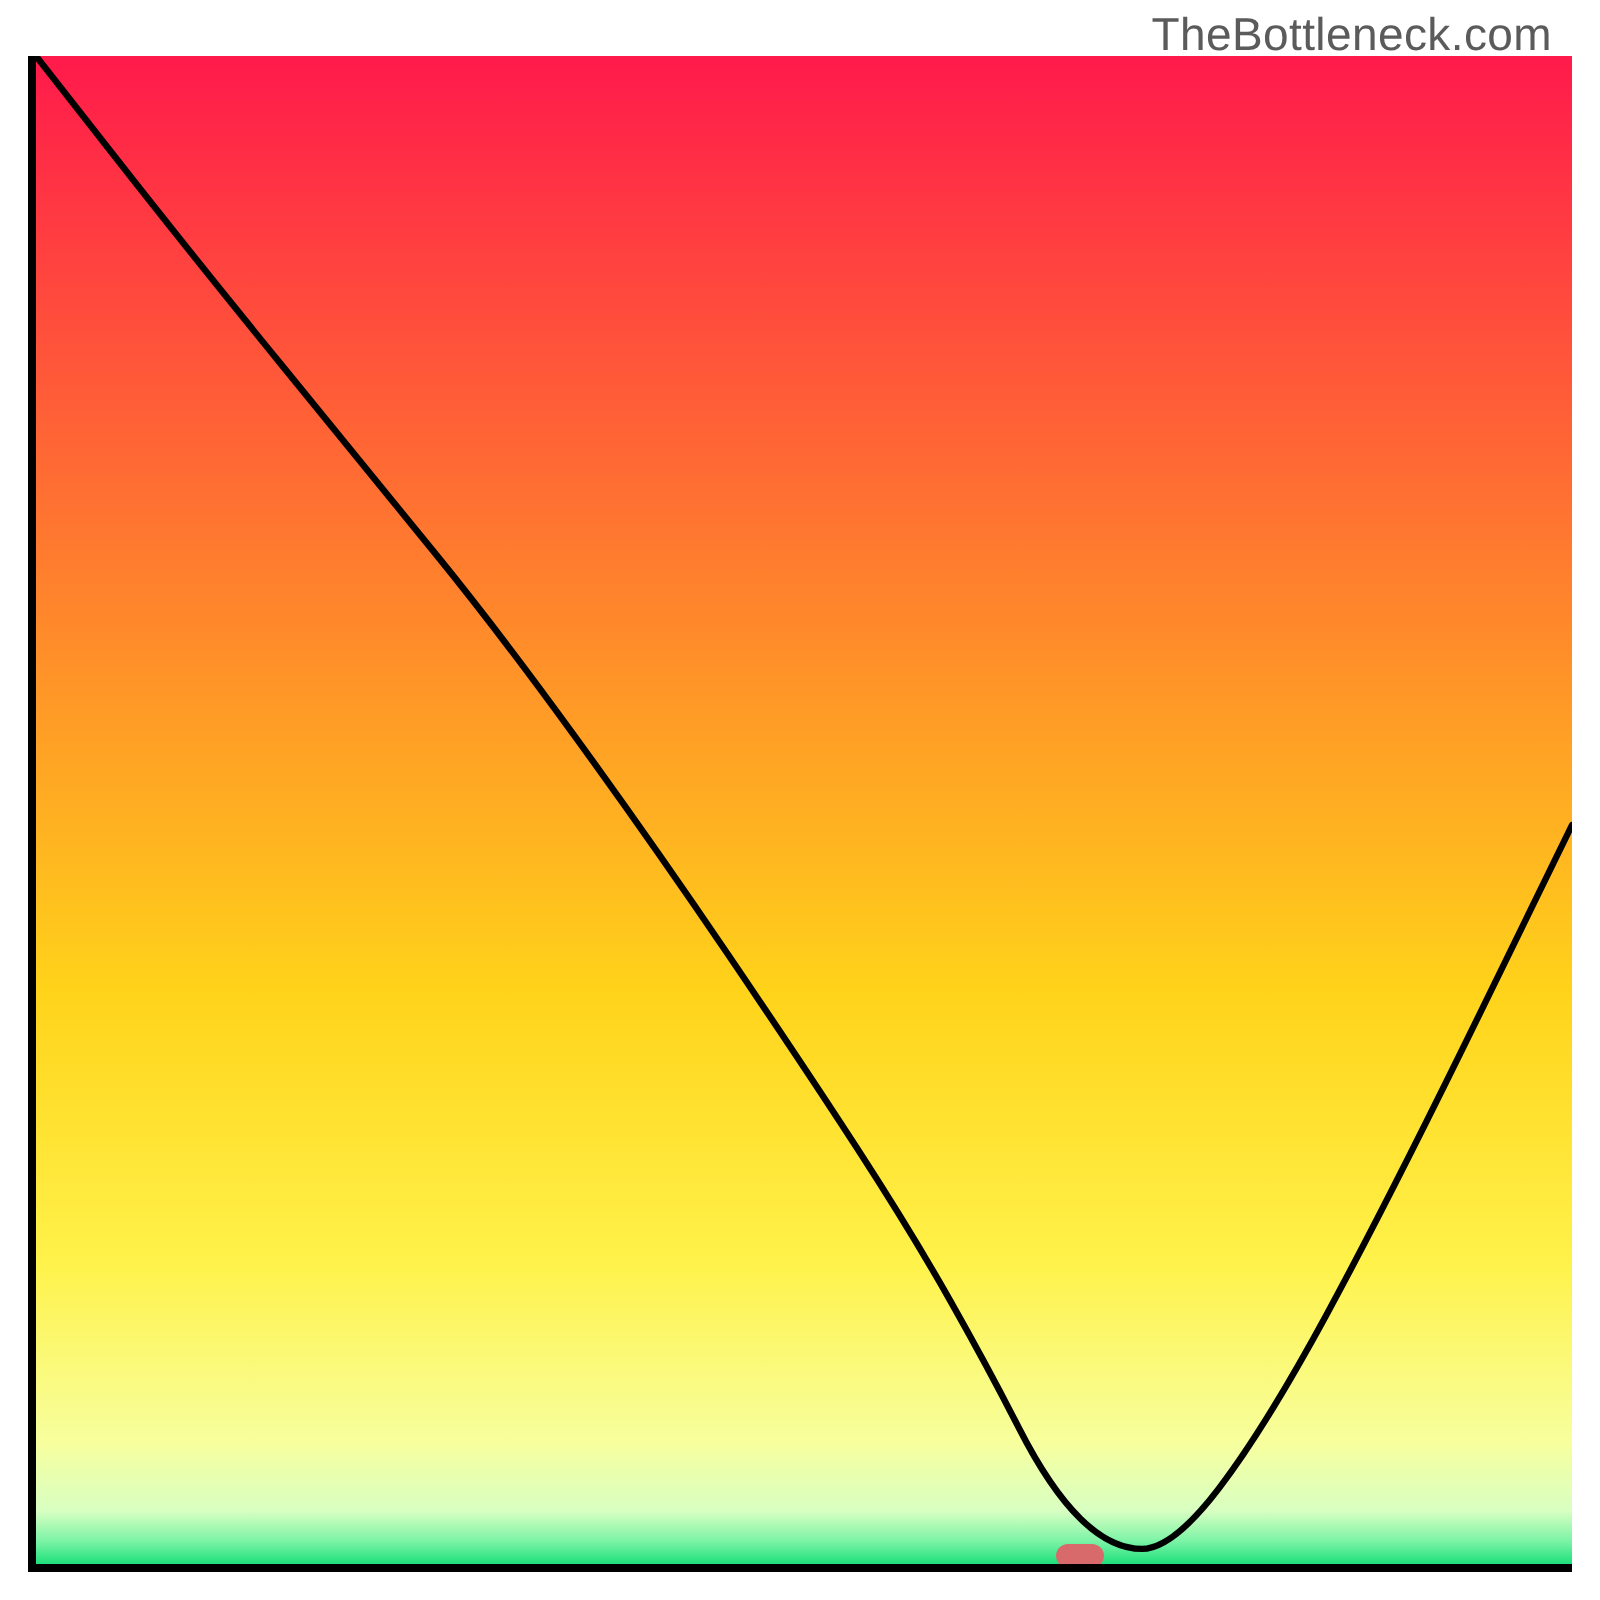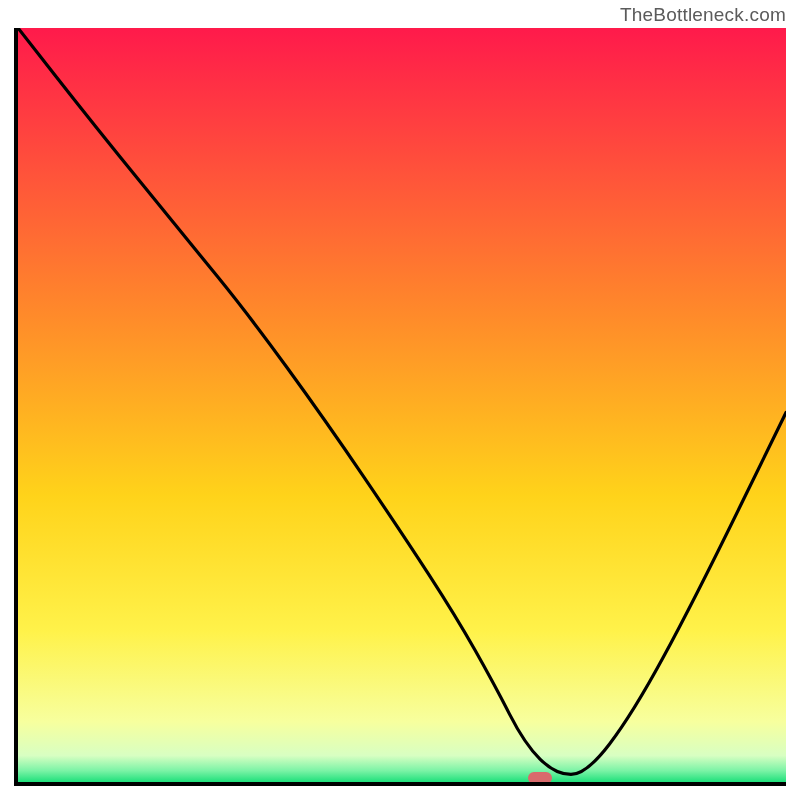--- a/index.html
+++ b/index.html
@@ -11,22 +11,22 @@
     font-family: Arial, Helvetica, sans-serif;
   }
   .container {
     position: relative;
     width: 800px;
     height: 800px;
   }
   .watermark {
     position: absolute;
     top: 4px;
-    right: 14px;
-    font-size: 19px;
+    right: 24px;
+    font-size: 23px;
     font-weight: 500;
     color: #5b5b5b;
     letter-spacing: 0.2px;
     z-index: 10;
   }
   .plot-frame {
     position: absolute;
     left: 14px;
     top: 28px;
     width: 772px;

